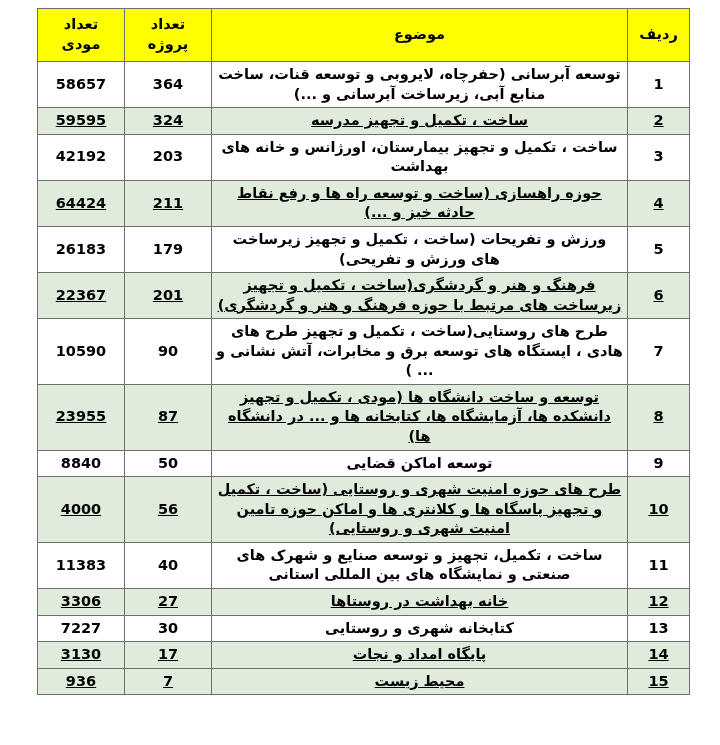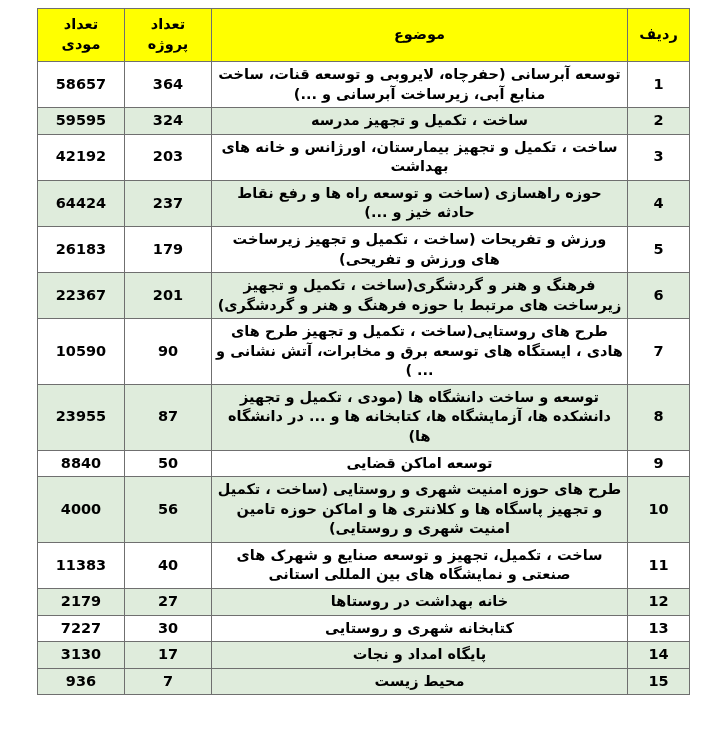--- a/index.html
+++ b/index.html
@@ -44,21 +44,21 @@
 
   thead th {
     background: #ffff00;
     color: #000000;
     font-size: 15px;
     font-weight: bold;
     height: 46px;
     padding: 2px 3px;
   }
   tbody tr.row-white td { background: #ffffff; }
-  tbody tr.row-green td { background: #dfecdc; }
+  tbody tr.row-green td { background: #dfecdc; text-decoration: underline; }
 
   td.cell-radif {
     font-size: 15px;
     font-weight: normal;
   }
   td.cell-mozoo {
     font-size: 14.5px;
     font-weight: normal;
     line-height: 1.35;
     padding: 4px 8px;
@@ -105,21 +105,21 @@
         </tr>
         <tr class="row-white">
           <td class="cell-radif">3</td>
           <td class="cell-mozoo">ساخت ، تکمیل و تجهیز بیمارستان، اورژانس و خانه های بهداشت</td>
           <td class="cell-num">203</td>
           <td class="cell-num">42192</td>
         </tr>
         <tr class="row-green">
           <td class="cell-radif">4</td>
           <td class="cell-mozoo">حوزه راهسازی (ساخت و توسعه راه ها و رفع نقاط حادثه خیز و ...)</td>
-          <td class="cell-num">237</td>
+          <td class="cell-num">211</td>
           <td class="cell-num">64424</td>
         </tr>
         <tr class="row-white">
           <td class="cell-radif">5</td>
           <td class="cell-mozoo">ورزش و تفریحات (ساخت ، تکمیل و تجهیز زیرساخت های ورزش و تفریحی)</td>
           <td class="cell-num">179</td>
           <td class="cell-num">26183</td>
         </tr>
         <tr class="row-green">
           <td class="cell-radif">6</td>
@@ -154,21 +154,21 @@
         <tr class="row-white">
           <td class="cell-radif">11</td>
           <td class="cell-mozoo">ساخت ، تکمیل، تجهیز و توسعه صنایع و شهرک های صنعتی و نمایشگاه های بین المللی استانی</td>
           <td class="cell-num">40</td>
           <td class="cell-num">11383</td>
         </tr>
         <tr class="row-green">
           <td class="cell-radif">12</td>
           <td class="cell-mozoo">خانه بهداشت در روستاها</td>
           <td class="cell-num">27</td>
-          <td class="cell-num">2179</td>
+          <td class="cell-num">3306</td>
         </tr>
         <tr class="row-white">
           <td class="cell-radif">13</td>
           <td class="cell-mozoo">کتابخانه شهری و روستایی</td>
           <td class="cell-num">30</td>
           <td class="cell-num">7227</td>
         </tr>
         <tr class="row-green">
           <td class="cell-radif">14</td>
           <td class="cell-mozoo">پایگاه امداد و نجات</td>

